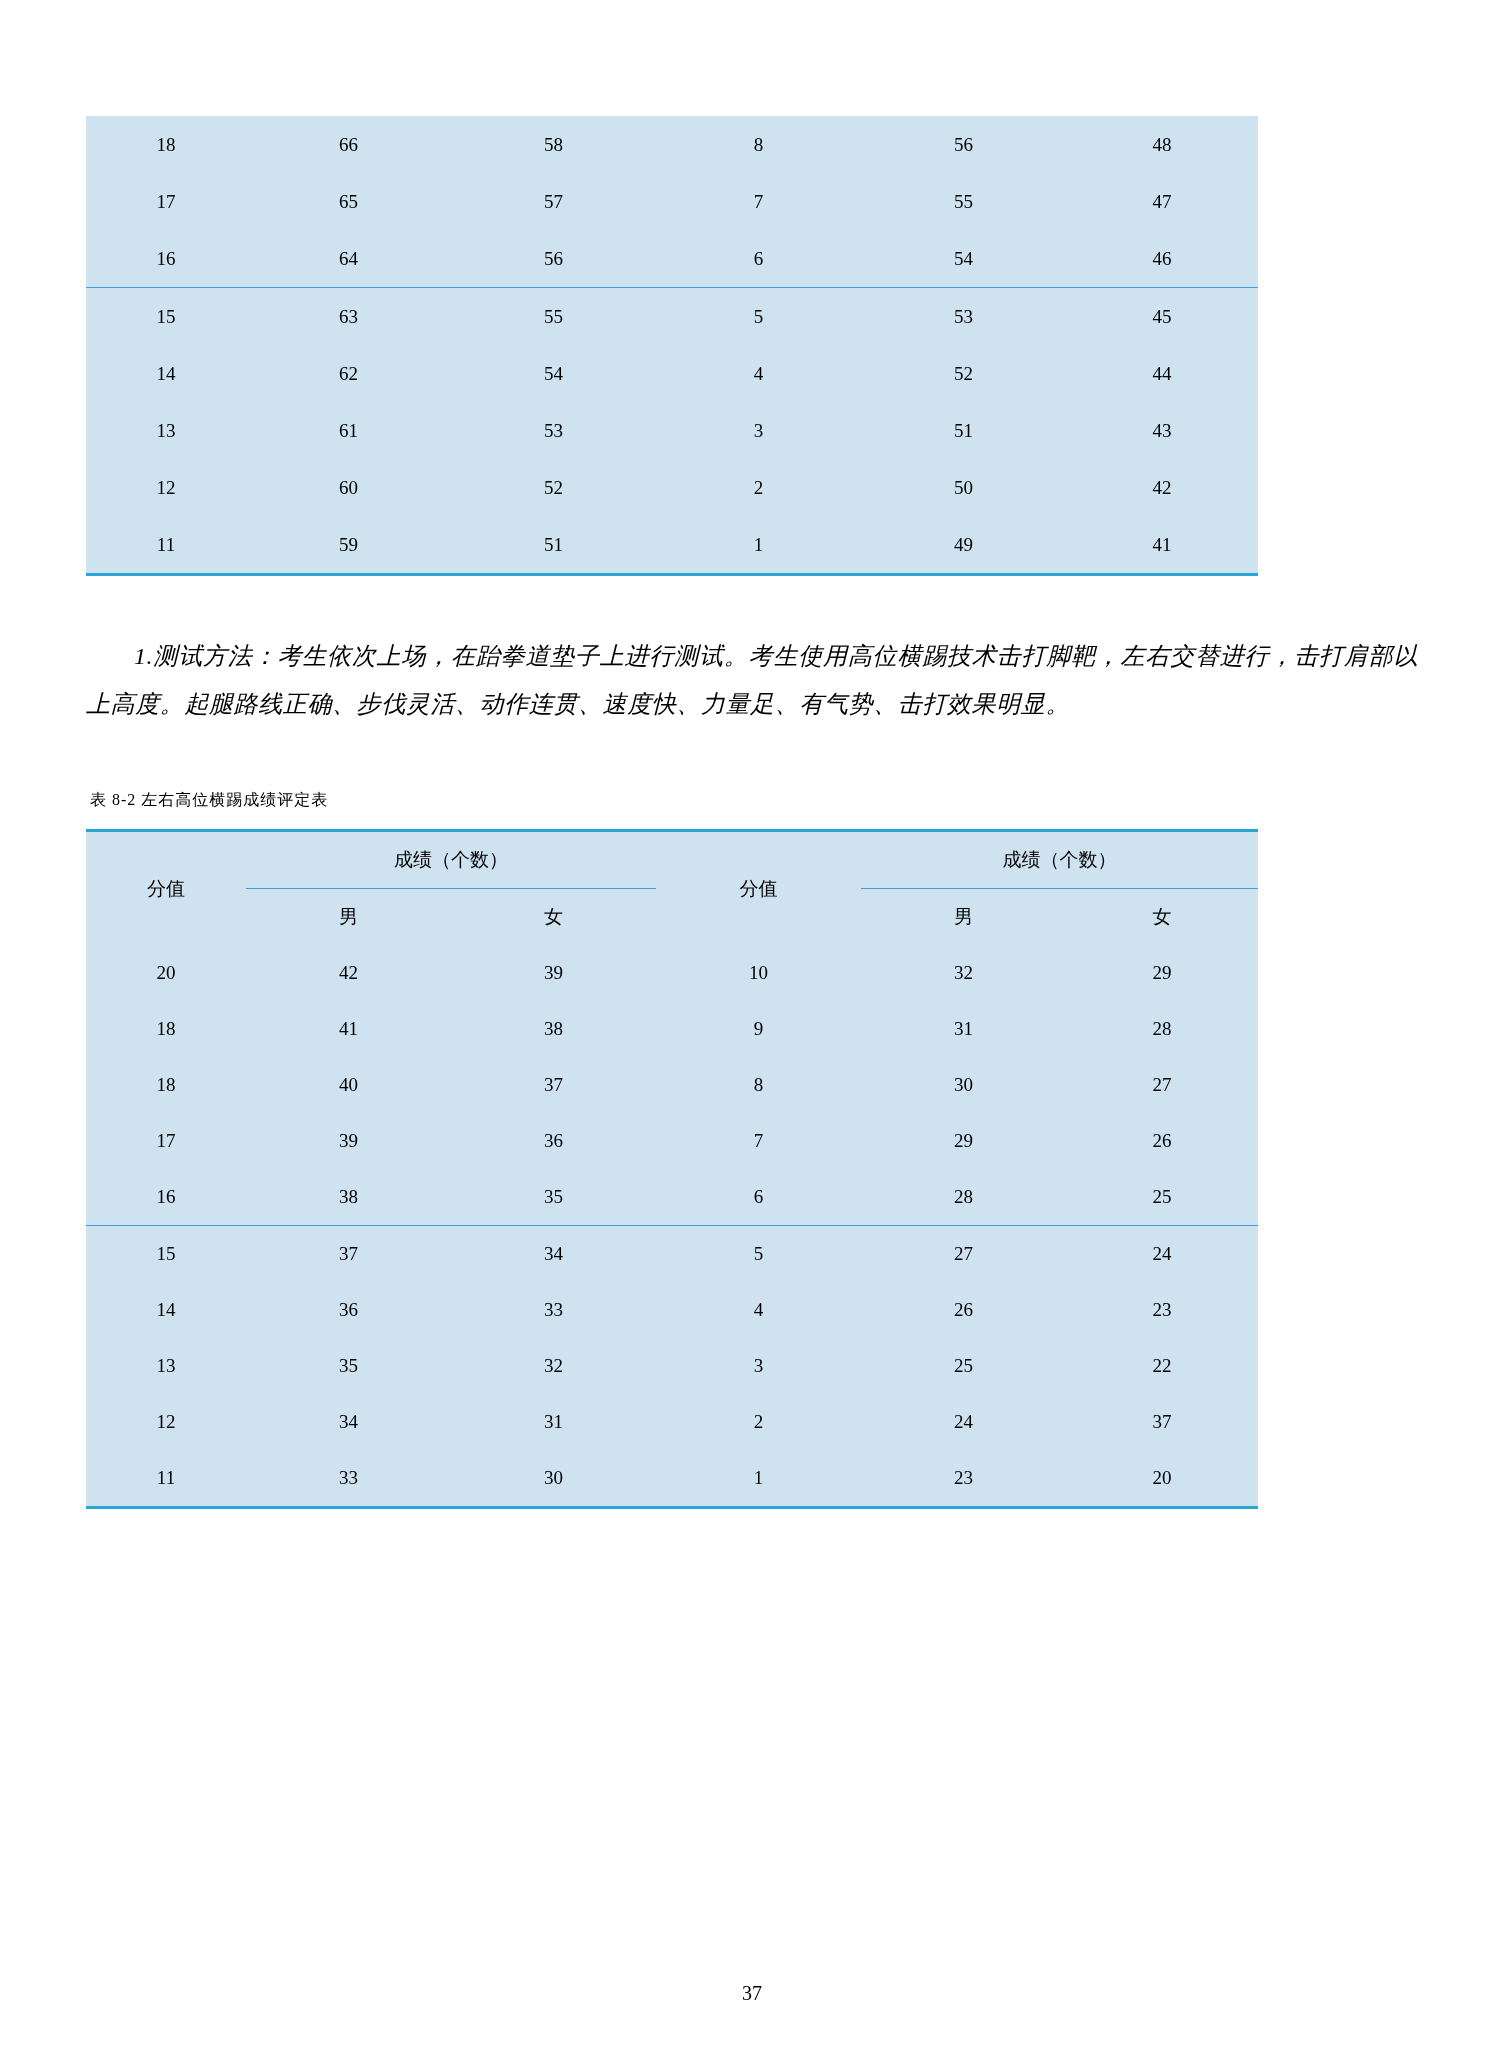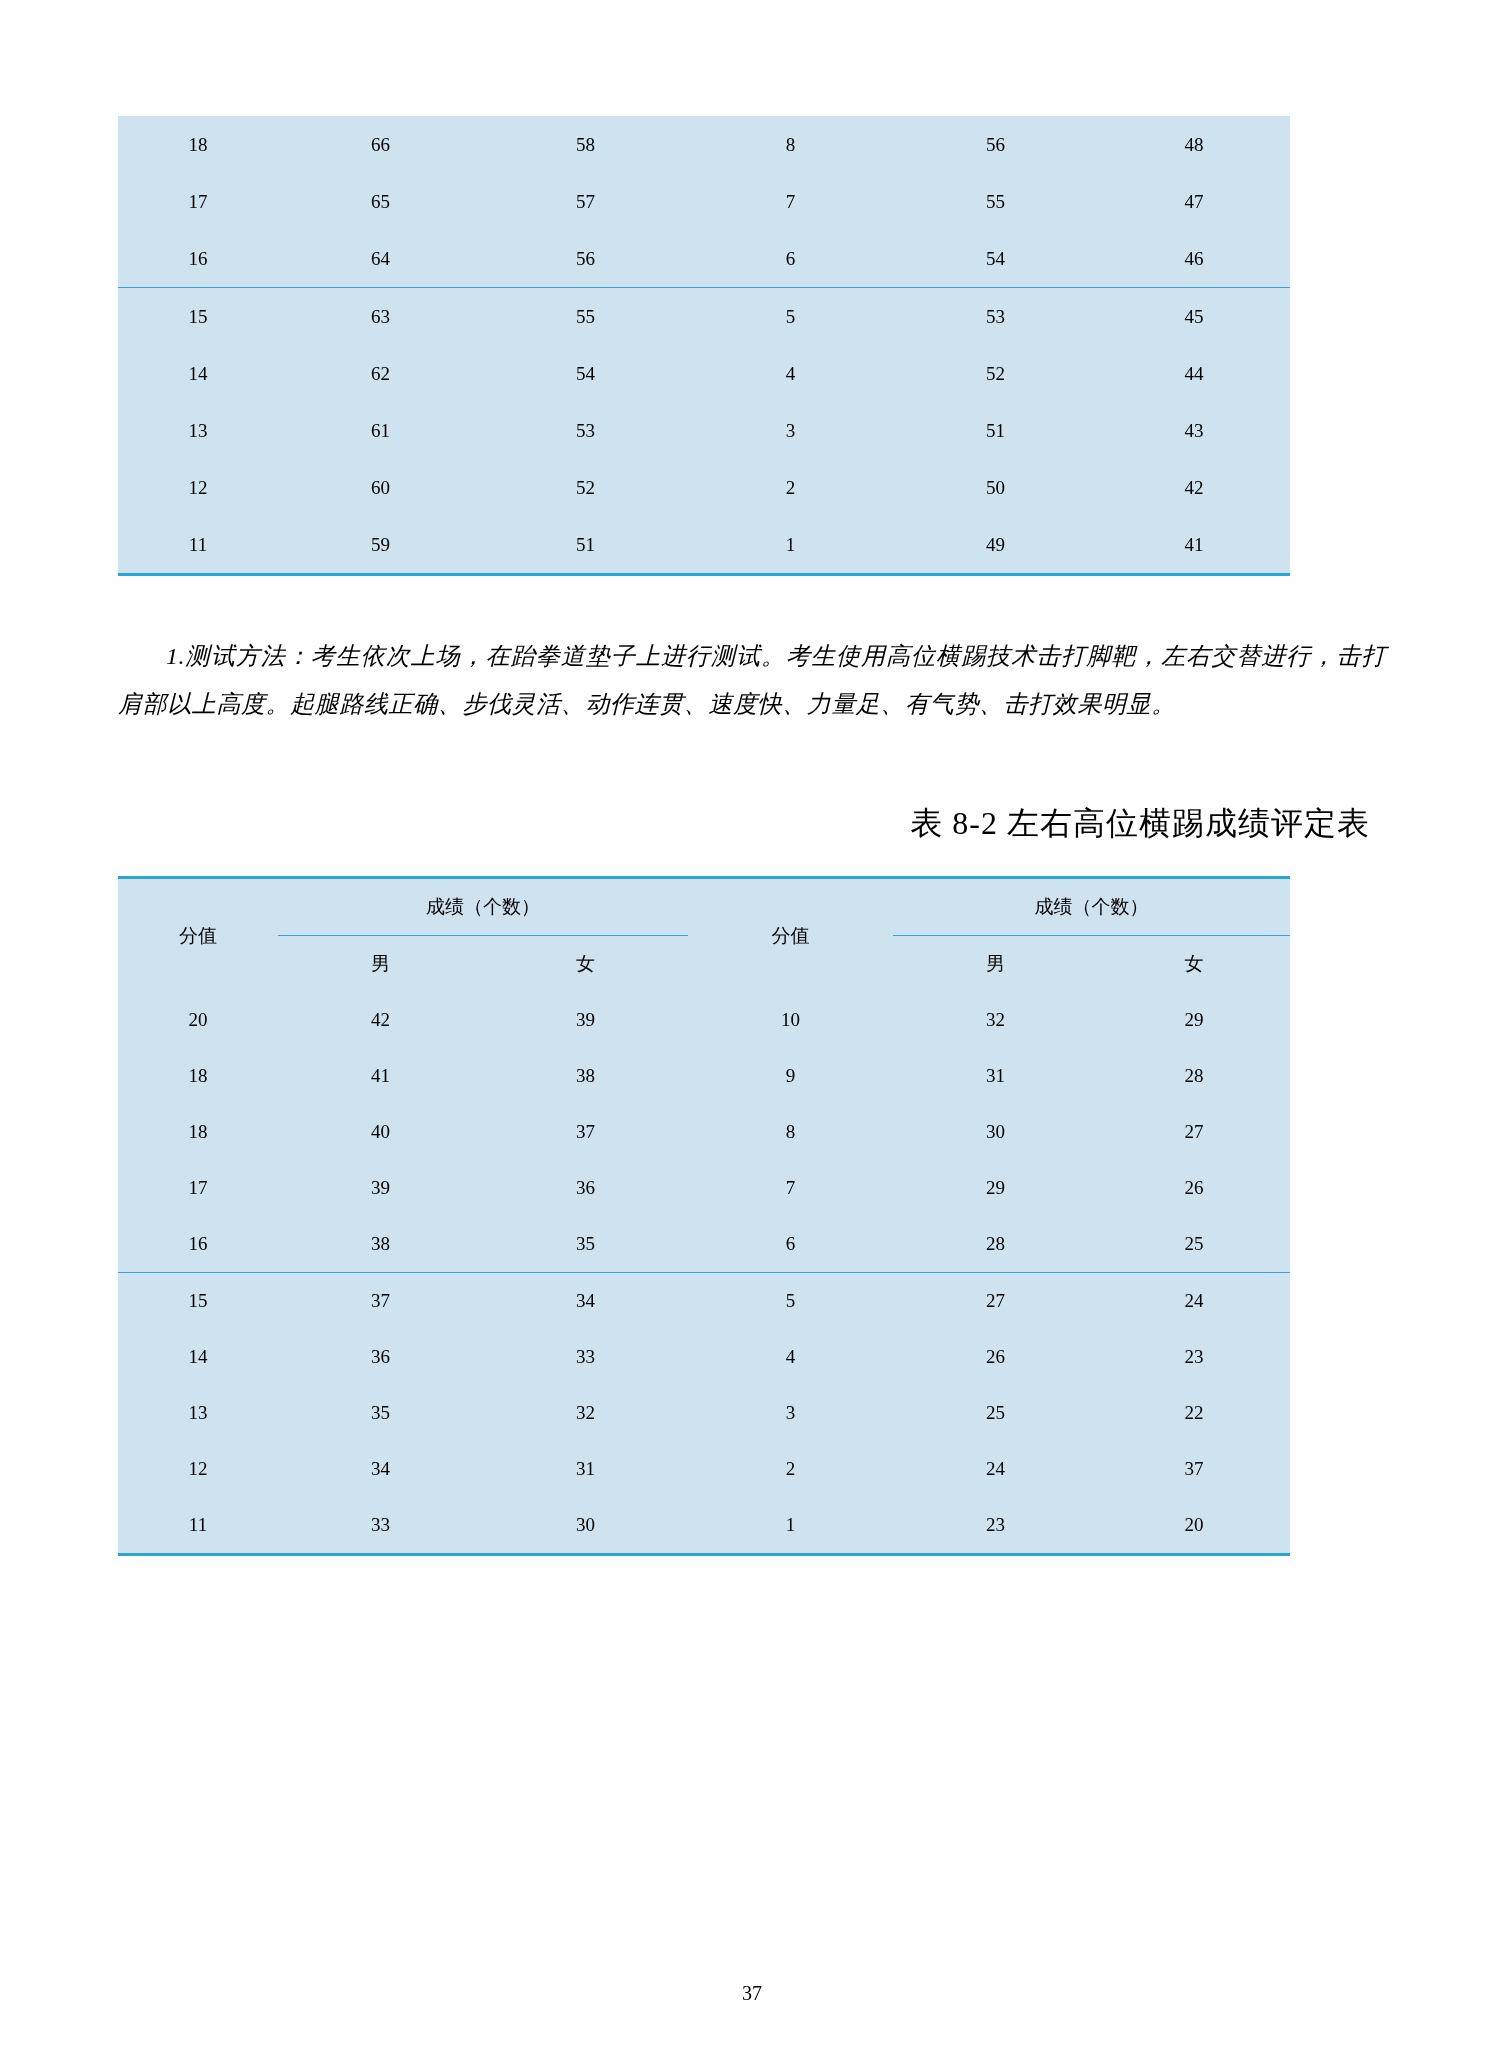--- a/index.html
+++ b/index.html
@@ -12,21 +12,21 @@
     height: 2063px;
     font-family: "Liberation Serif", "DejaVu Serif", serif;
     color: #000000;
     position: relative;
   }
   .page {
     position: relative;
     width: 1504px;
     height: 2063px;
     box-sizing: border-box;
-    padding: 0 118px;
+    padding: 0 86px;
   }
 
   
   table.score-table {
     width: 1172px;
     border-collapse: collapse;
     table-layout: fixed;
     background: #cfe2f0;
     font-size: 19px;
     font-family: "Liberation Serif", serif;
@@ -74,24 +74,24 @@
     text-indent: 48px;
     text-align: justify;
     letter-spacing: 0.6px;
     font-style: italic;
   }
   .gap-12 { height: 12px; }
   .gap-18 { height: 18px; }
   .gap-26 { height: 26px; }
 
   .table-caption {
-    text-align: right;
-    font-size: 32px;
+    text-align: left;
+    font-size: 16px;
     letter-spacing: 1px;
-    margin: 16px;
+    margin: 4px;
     padding: 0 0 14px 0;
   }
 
   
   .hdr-group {
     border-bottom: 1px solid #3c9fd4;
   }
   .hdr-cell-tall {
     height: 112px !important;
   }

